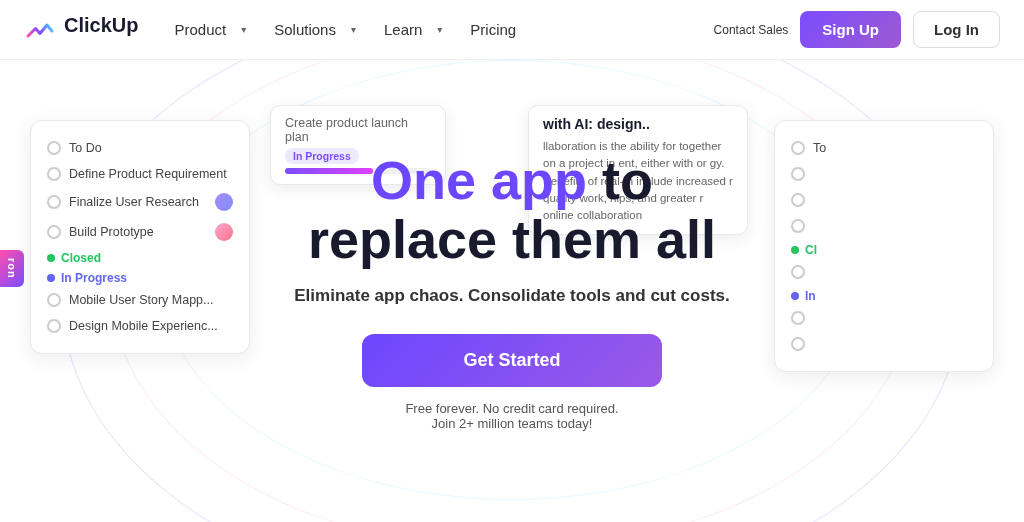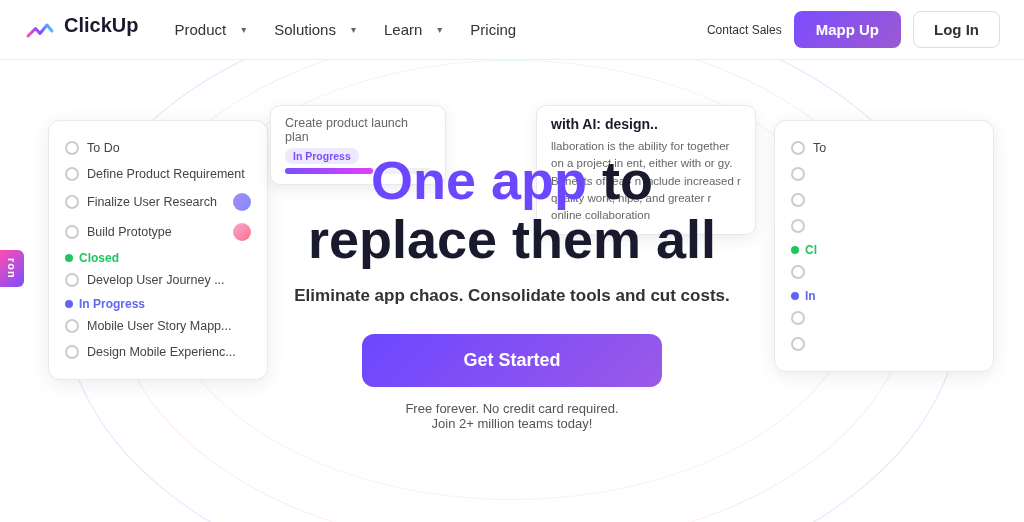--- a/index.html
+++ b/index.html
@@ -61,21 +61,21 @@
       pointer-events: none;
     }
 
     
     .side-panel {
       position: absolute; top: 60px; background: #fff;
       border: 1px solid #e8e8ee; border-radius: 12px;
       padding: 14px 16px; width: 220px;
       box-shadow: 0 4px 20px rgba(0,0,0,0.08);
     }
-    .side-panel-left { left: 48px; }
+    .side-panel-left { left: 30px; }
     .side-panel-right { right: 30px; top: 60px; }
 
     .task-item {
       display: flex; align-items: center; gap: 8px;
       padding: 6px 0; font-size: 12.5px; color: #444;
     }
     .task-circle {
       width: 14px; height: 14px; border-radius: 50%;
       border: 2px solid #ccc; flex-shrink: 0;
     }
@@ -132,21 +132,21 @@
       border: 1px solid #e8e8ee; border-radius: 10px;
       box-shadow: 0 4px 16px rgba(0,0,0,0.08);
       padding: 10px 14px;
     }
     .float-card-task {
       top: 45px; left: 270px; width: 176px; font-size: 12px;
     }
     .float-card-task .task-title { font-size: 12.5px; color: #666; margin-bottom: 4px; }
 
     .float-card-ai {
-      top: 45px; right: 268px; width: 220px; font-size: 12px; color: #555;
+      top: 45px; right: 276px; width: 220px; font-size: 12px; color: #555;
     }
     .float-card-ai .ai-title { font-size: 14px; font-weight: 700; color: #1a1a2e; margin-bottom: 6px; }
 
     .progress-bar-wrap { background: #f0f0f0; border-radius: 4px; height: 6px; margin-top: 4px; }
     .progress-bar-fill { height: 100%; border-radius: 4px; background: linear-gradient(90deg, #7c4dff, #e040fb); width: 60%; }
 
     .status-badge {
       display: inline-block; padding: 2px 8px; border-radius: 10px;
       font-size: 10.5px; font-weight: 600;
     }
@@ -182,21 +182,21 @@
     <div class="nav-item">
       <span>Learn</span>
       <span class="chevron">▾</span>
     </div>
     <div class="nav-item">
       <span>Pricing</span>
     </div>
   </div>
   <div class="nav-right">
     <span class="contact-sales">Contact Sales</span>
-    <button class="btn-signup">Mapp Up</button>
+    <button class="btn-signup">Sign Up</button>
     <button class="btn-login">Log In</button>
   </div>
 </nav>
 
 <div class="hero-wrapper">
 
   <div class="arc-bg"></div>
   <div class="arc-bg-2"></div>
   <div class="arc-bg-3"></div>
 
@@ -217,24 +217,20 @@
       <div class="task-avatar"></div>
     </div>
     <div class="task-item">
       <div class="task-circle"></div>
       <span>Build Prototype</span>
       <div class="task-avatar task-avatar-2"></div>
     </div>
     <div class="section-label">
       <div class="dot-green"></div>
       <span style="color:#22c55e;">Closed</span>
-    </div>
-    <div class="task-item">
-      <div class="task-circle"></div>
-      <span>Develop User Journey ...</span>
     </div>
     <div class="section-label">
       <div class="dot-blue"></div>
       <span style="color:#6366f1;">In Progress</span>
     </div>
     <div class="task-item">
       <div class="task-circle"></div>
       <span>Mobile User Story Mapp...</span>
     </div>
     <div class="task-item">

